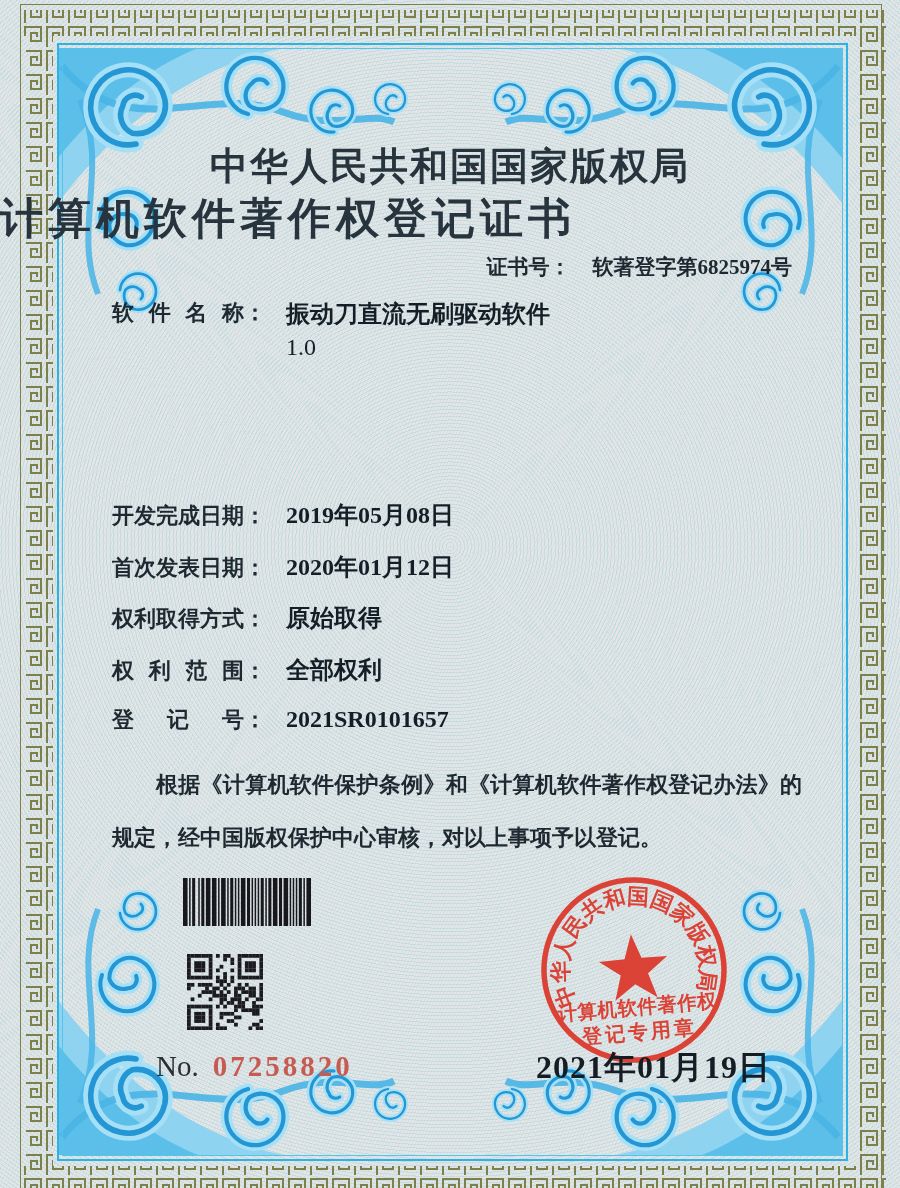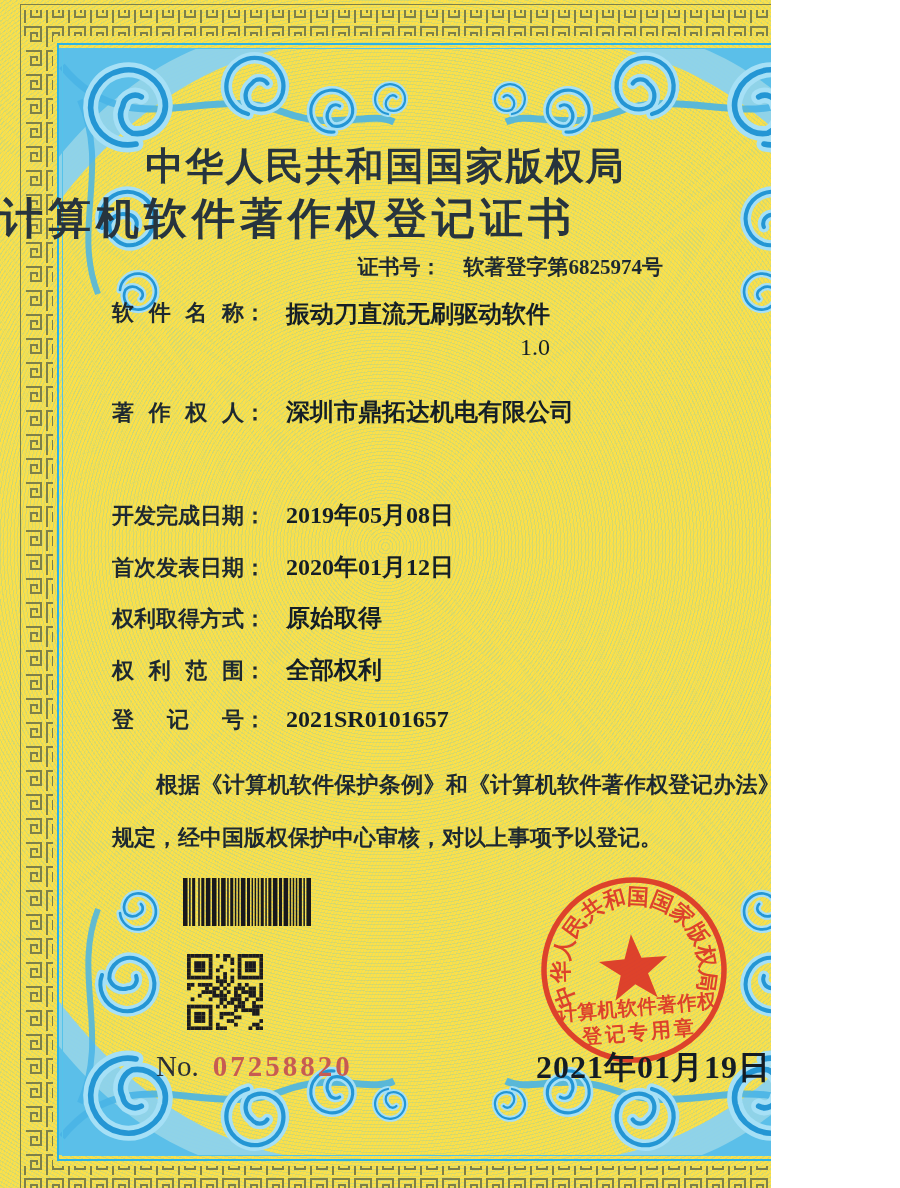--- a/index.html
+++ b/index.html
@@ -1,17 +1,17 @@
 <!DOCTYPE html>
 <html><head>
 <meta charset="utf-8">
 <style>
   html,body{margin:0;padding:0;background:#ffffff;}
-  .page{position:relative;width:764px;height:1188px;overflow:hidden;
-        background:#fde047;font-family:"Liberation Serif","DejaVu Serif",serif;color:#22303a;padding-left:7px;}
+  .page{position:relative;width:900px;height:1188px;overflow:hidden;
+        background:#e5e5e5;font-family:"Liberation Serif","DejaVu Serif",serif;color:#22303a;}
   
   .tex-rings{position:absolute;inset:0;pointer-events:none;
      background:repeating-radial-gradient(circle at 50% 46%,
        rgba(90,190,210,0.20) 0px, rgba(90,190,210,0.20) 1px,
        rgba(255,255,255,0) 1px, rgba(255,255,255,0) 3.5px);}
   .tex-diag{position:absolute;inset:0;pointer-events:none;
      background:repeating-linear-gradient(112deg,
        rgba(120,205,225,0.15) 0px, rgba(120,205,225,0.15) 1px,
        rgba(255,255,255,0) 1px, rgba(255,255,255,0) 3px);}
   .frame-svg{position:absolute;left:0;top:0;z-index:1;pointer-events:none;}
@@ -29,21 +29,21 @@
   .authority{position:absolute;left:0;top:141px;width:100%;text-align:center;
      font-size:38px;font-weight:bold;letter-spacing:2px;color:#27343e;}
   .cert-title{position:absolute;left:0;top:190px;width:100%;
      font-size:43px;font-weight:bold;letter-spacing:5px;color:#27343e;}
   .certno-line{position:absolute;top:253px;right:108px;font-size:21px;font-weight:bold;color:#1d2830;}
   .certno-line .gap{display:inline-block;width:22px;}
   .row{position:absolute;left:112px;white-space:nowrap;}
   .flabel{display:inline-block;width:132px;font-size:22px;font-weight:bold;
      text-align:justify;text-align-last:justify;vertical-align:baseline;color:#1d2830;}
   .fcolon{font-size:22px;font-weight:bold;color:#1d2830;}
-  .fvalue{font-size:24px;font-weight:600;margin-left:16px;color:#141e26;text-align:right;}
+  .fvalue{font-size:24px;font-weight:600;margin-left:16px;color:#141e26;}
   .vblock{display:inline-block;vertical-align:top;}
   .vline2{font-size:24px;font-weight:400;line-height:34px;}
   .r1{top:298px;} .r2{top:396px;} .r3{top:499px;} .r4{top:551px;}
   .r5{top:602px;} .r6{top:654px;} .r7{top:705px;}
   .statement{position:absolute;left:112px;top:758px;width:690px;
      font-size:22px;font-weight:600;line-height:53px;text-indent:2em;
      text-align:justify;color:#1d2830;}
   .barcode{position:absolute;left:183px;top:878px;z-index:2;}
   .qrcode{position:absolute;left:187px;top:954px;z-index:2;}
   .serial{position:absolute;left:156px;top:1050px;font-size:29px;z-index:2;white-space:nowrap;}
@@ -104,24 +104,20 @@
     <div class="certno-line">
       <span>证书号：</span><span class="gap"></span><span>软著登字第6825974号</span>
     </div>
 
     <div class="row r1">
       <span class="flabel">软件名称</span><span class="fcolon">：</span>
       <span class="fvalue vblock">
         <div>振动刀直流无刷驱动软件</div>
         <div class="vline2">1.0</div>
       </span>
-    </div>
-    <div class="row r2">
-      <span class="flabel">著作权人</span><span class="fcolon">：</span>
-      <span class="fvalue">深圳市鼎拓达机电有限公司</span>
     </div>
     <div class="row r3">
       <span class="flabel">开发完成日期</span><span class="fcolon">：</span>
       <span class="fvalue">2019年05月08日</span>
     </div>
     <div class="row r4">
       <span class="flabel">首次发表日期</span><span class="fcolon">：</span>
       <span class="fvalue">2020年01月12日</span>
     </div>
     <div class="row r6">

